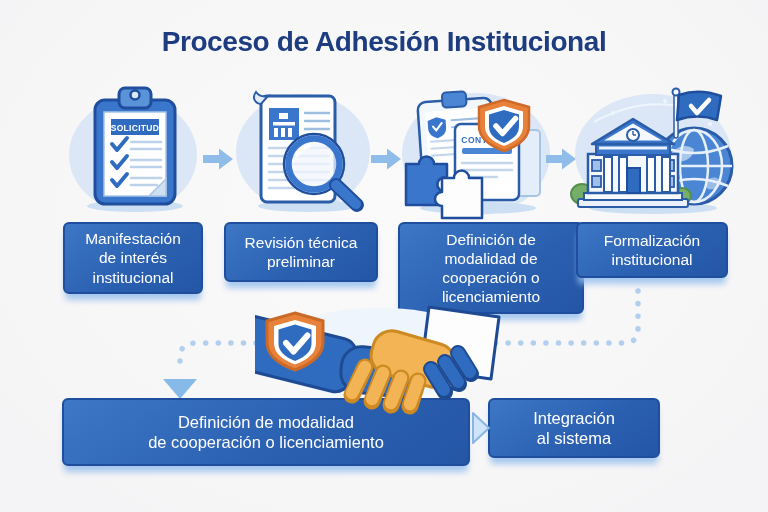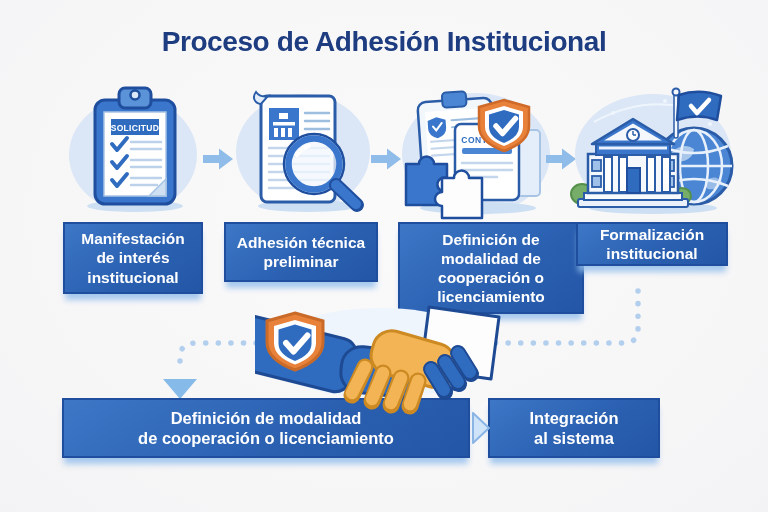--- a/index.html
+++ b/index.html
@@ -4,23 +4,23 @@
 <style>
   html,body{margin:0;padding:0;background:#f8f7f8;}
   .canvas{position:relative;width:768px;height:512px;overflow:hidden;
     font-family:"Liberation Sans",sans-serif;
     background:radial-gradient(ellipse at 50% 42%,#fbfafb 0%,#f7f6f7 70%,#f3f2f4 100%);}
   .title{position:absolute;left:0;right:0;top:26px;text-align:center;
     font-size:28px;font-weight:bold;color:#1d3d80;letter-spacing:-0.4px;}
   .step-box{position:absolute;display:flex;align-items:center;justify-content:center;
     text-align:center;color:#ffffff;white-space:pre-line;
     background:linear-gradient(145deg,#3d77c6 0%,#2a5fb0 60%,#2456a6 100%);
-    border:2px solid #1e4e9d;border-radius:0;
+    border:2px solid #1e4e9d;border-radius:6px;
     box-shadow:0 8px 6px -2px rgba(150,192,236,.85);
-    font-size:15.5px;line-height:1.24;box-sizing:border-box;padding:4px;font-weight:bold;}
+    font-size:15.5px;line-height:1.24;box-sizing:border-box;padding:4px;}
   .step-box.big{font-size:16.5px;}
   .abs{position:absolute;}
   svg{display:block;}
 </style>
 </head>
 <body>
 
 <div class="canvas">
 
   <div class="title">Proceso de Adhesión Institucional</div>
@@ -193,30 +193,30 @@
         <rect x="79" y="77" width="8" height="35"></rect>
           <rect x="94" y="77" width="8" height="35"></rect>
       </g>
       <rect x="59" y="88" width="13" height="25" fill="#2f6cc0" stroke="#1e4e9d" stroke-width="2"></rect>
     </g>
   </svg>
 
   <div class="step-box" style="left:63px;top:222px;width:140px;height:72px;">Manifestación
 de interés
 institucional</div>
-  <div class="step-box" style="left:224px;top:222px;width:154px;height:60px;">Adhesión técnica
+  <div class="step-box" style="left:224px;top:222px;width:154px;height:60px;">Revisión técnica
 preliminar</div>
   <div class="step-box" style="left:398px;top:222px;width:186px;height:92px;">Definición de
 modalidad de
 cooperación o
 licenciamiento</div>
-  <div class="step-box" style="left:576px;top:222px;width:152px;height:44px;">Formalización
+  <div class="step-box" style="left:576px;top:222px;width:152px;height:56px;">Formalización
 institucional</div>
 
-  <div class="step-box big" style="left:62px;top:398px;width:408px;height:60px;">Definición de modalidad
+  <div class="step-box big" style="left:62px;top:398px;width:408px;height:68px;">Definición de modalidad
 de cooperación o licenciamiento</div>
   <div class="step-box big" style="left:488px;top:398px;width:172px;height:60px;">Integración
 al sistema</div>
 
   <svg class="abs" style="left:471px;top:411px;" width="20" height="34" viewBox="0 0 20 34">
     <path d="M2 2 L18 17 L2 32 Z" fill="#cfe4f8" stroke="#8ab4e4" stroke-width="2" stroke-linejoin="round"></path>
   </svg>
 
   <svg class="abs" style="left:255px;top:293px;" width="250" height="140" viewBox="0 0 250 140">
     <ellipse cx="125" cy="60" rx="115" ry="45" fill="#eef5fc"></ellipse>

